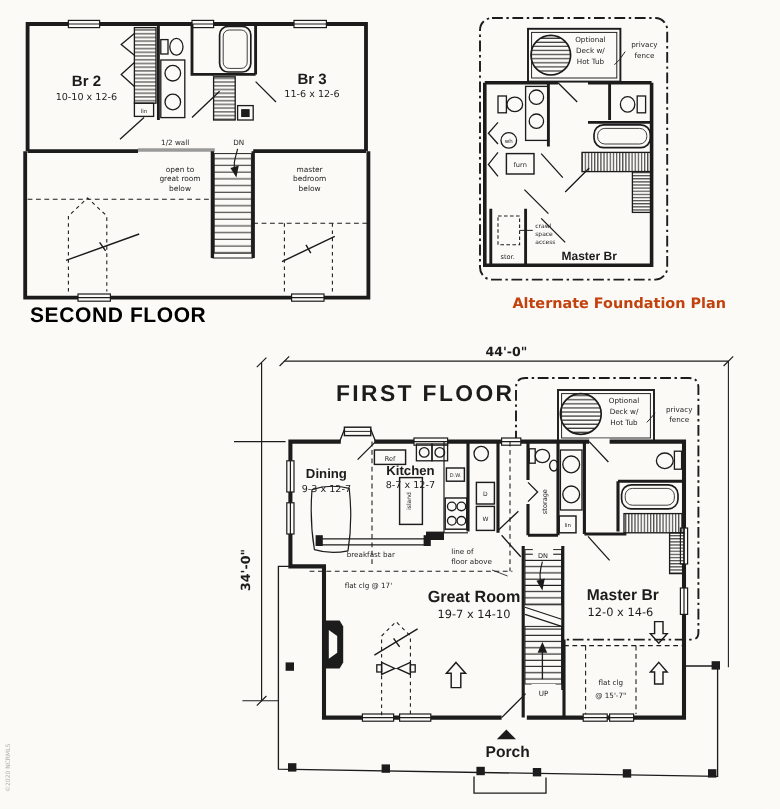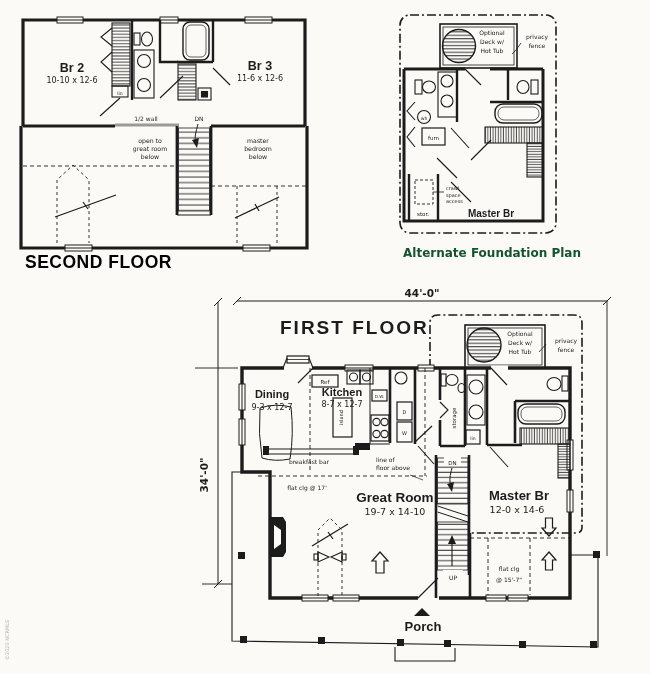--- a/index.html
+++ b/index.html
@@ -1,20 +1,20 @@
 <!DOCTYPE html>
 <html><head>
 <meta charset="utf-8">
 <style>
   html,body{margin:0;padding:0;}
   body{width:650px;height:674px;background:#f3f2ef;font-family:"DejaVu Sans",sans-serif;}
   .page{position:relative;width:650px;height:674px;background:#fbfaf7;overflow:hidden;}
   .abs{position:absolute;}
   .title-lg{font-family:"Liberation Sans",sans-serif;font-weight:bold;font-size:17.5px;letter-spacing:.5px;color:#000000;}
-  .title-md{font-family:"DejaVu Sans",sans-serif;font-weight:600;font-size:12px;color:#14532d;}
+  .title-md{font-family:"DejaVu Sans",sans-serif;font-weight:600;font-size:12px;color:#c2410c;margin-left:24px;}
   .watermark{font-size:5px;color:#b5b2ac;transform:rotate(-90deg);transform-origin:left top;white-space:nowrap;}
   svg{display:block;}
   svg text{fill:#1c1c1c;font-family:"DejaVu Sans",sans-serif;text-anchor:middle;}
   svg text.b{font-family:"Liberation Sans",sans-serif;font-weight:bold;}
   svg text.s{text-anchor:start;}
   .ln{stroke:#1c1c1c;fill:none;}
 </style>
 </head>
 <body>
 

